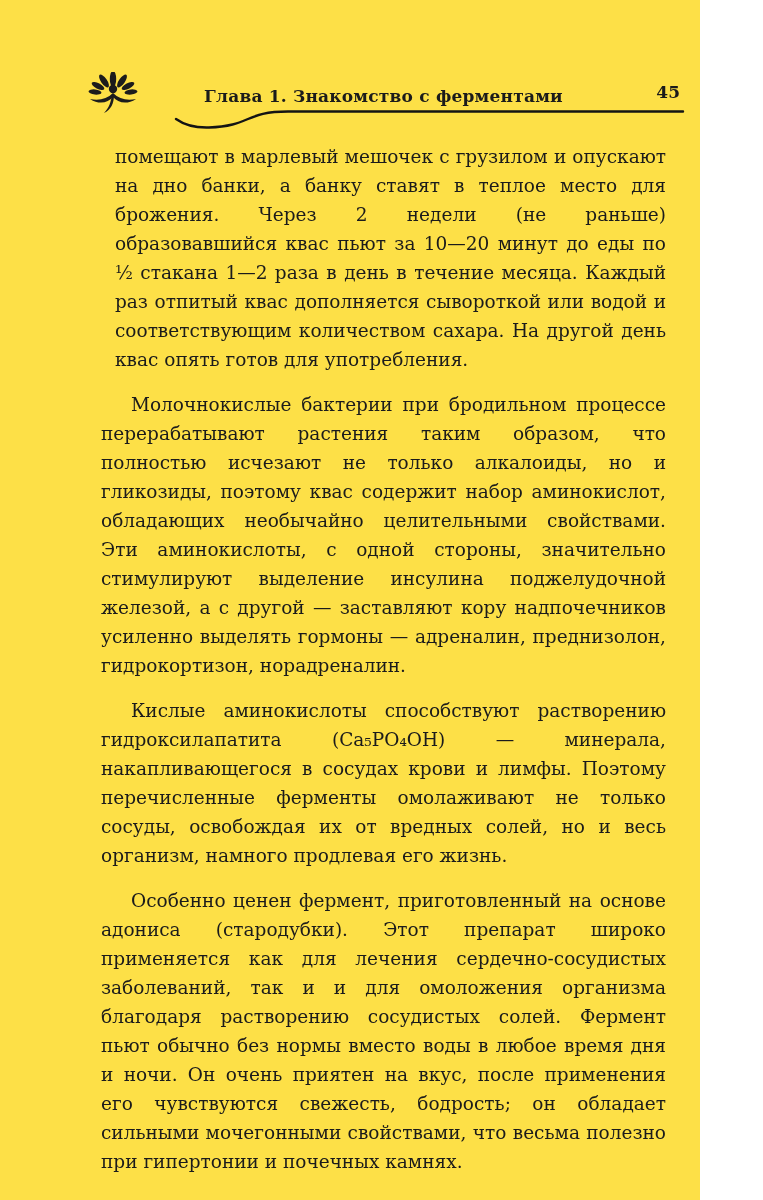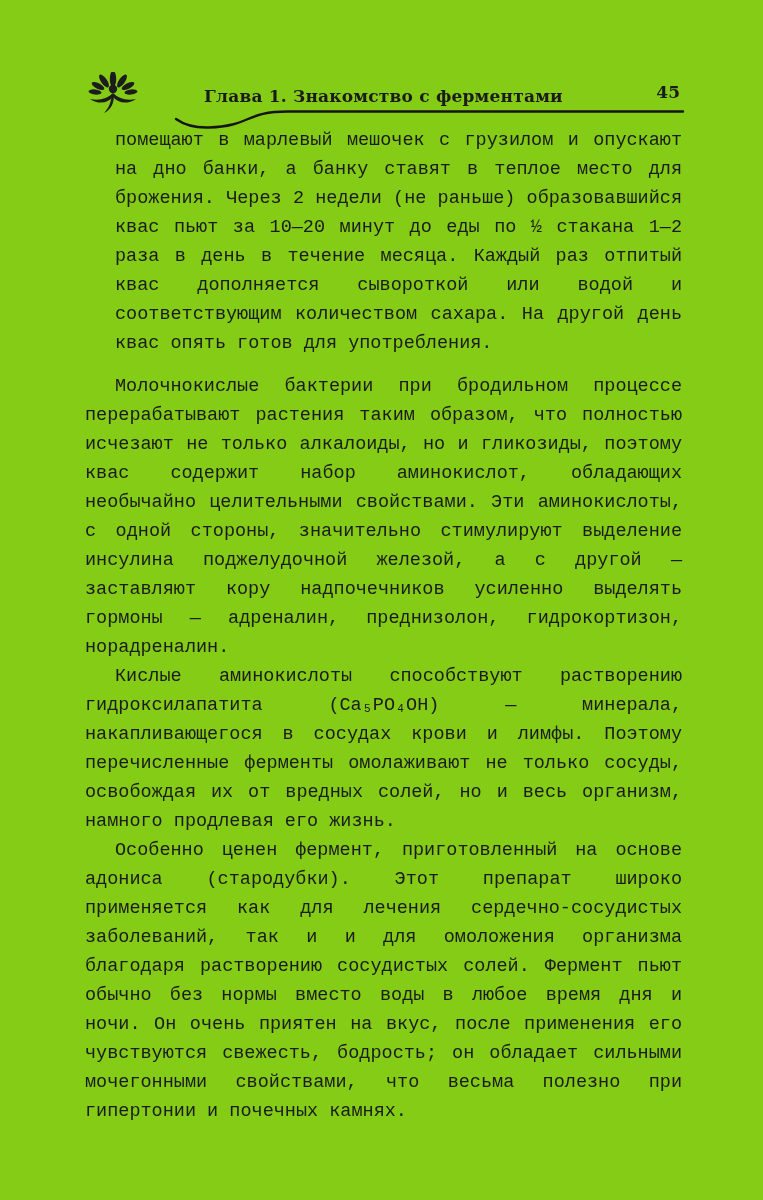--- a/index.html
+++ b/index.html
@@ -2,23 +2,23 @@
 <html lang="ru"><head>
 <meta charset="utf-8">
 <style>
   html, body {
     margin: 0;
     padding: 0;
     background: #ffffff;
   }
   .page {
     position: relative;
-    width: 763px;
+    width: 700px;
     height: 1200px;
-    background: #84cc16;
+    background: #fde047;
     color: #1b1b1b;
     font-family: "DejaVu Serif", serif;
     overflow: hidden;
   }
   
   .running-header {
     position: absolute;
     left: 85px;
     top: 78px;
     width: 597px;
@@ -60,24 +60,23 @@
   .content {
     position: absolute;
     left: 85px;
     top: 126px;
     width: 597px;
     text-align: justify;
     hyphens: auto;
     -webkit-hyphens: auto;
   }
   .content p {
-    margin: 0;
+    margin: 16px;
     font-size: 18.5px;
     line-height: 29px;
-    font-family: Liberation Mono, monospace;
   }
   .p-inset {
     margin-left: 30px !important;
     margin-bottom: 14px !important;
   }
   .p-normal {
     text-indent: 30px;
   }
   .p-bold {
     text-indent: 30px;

